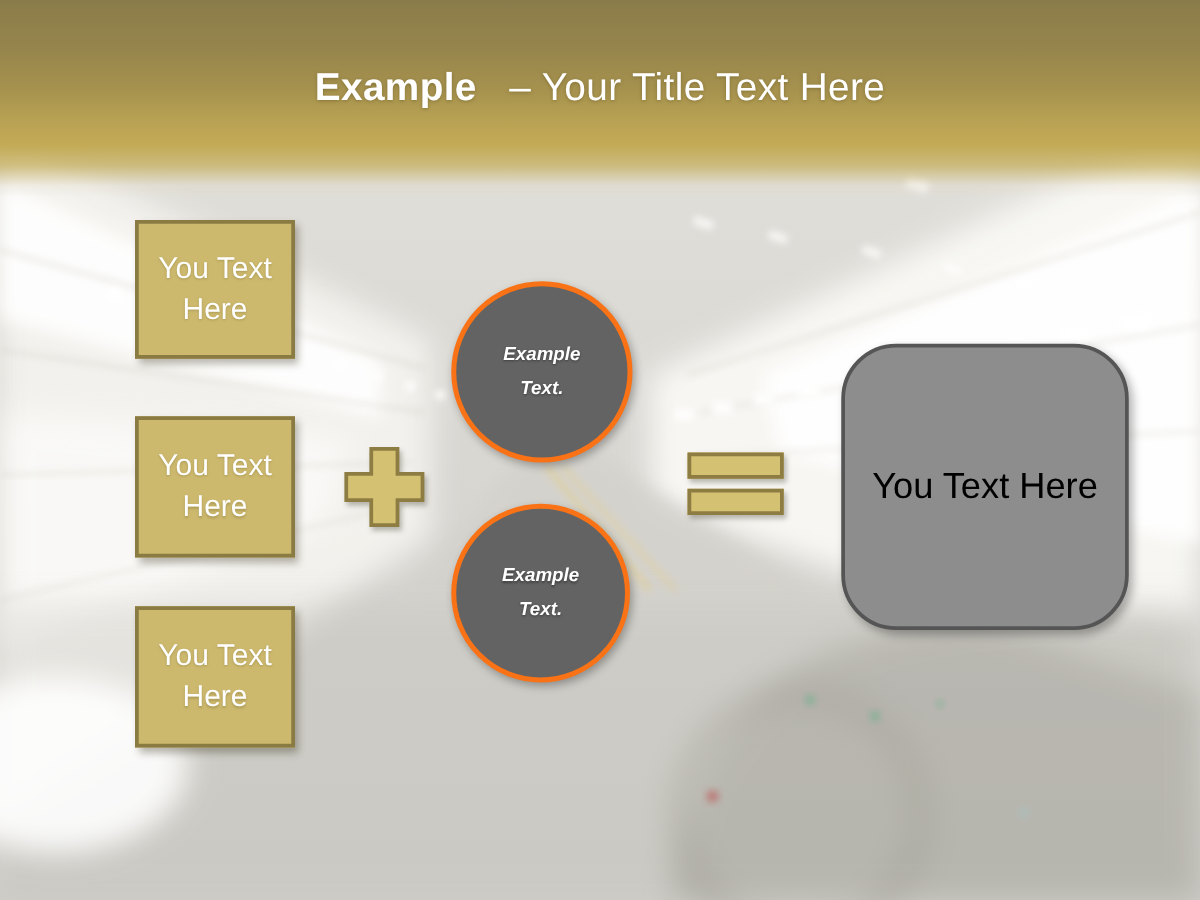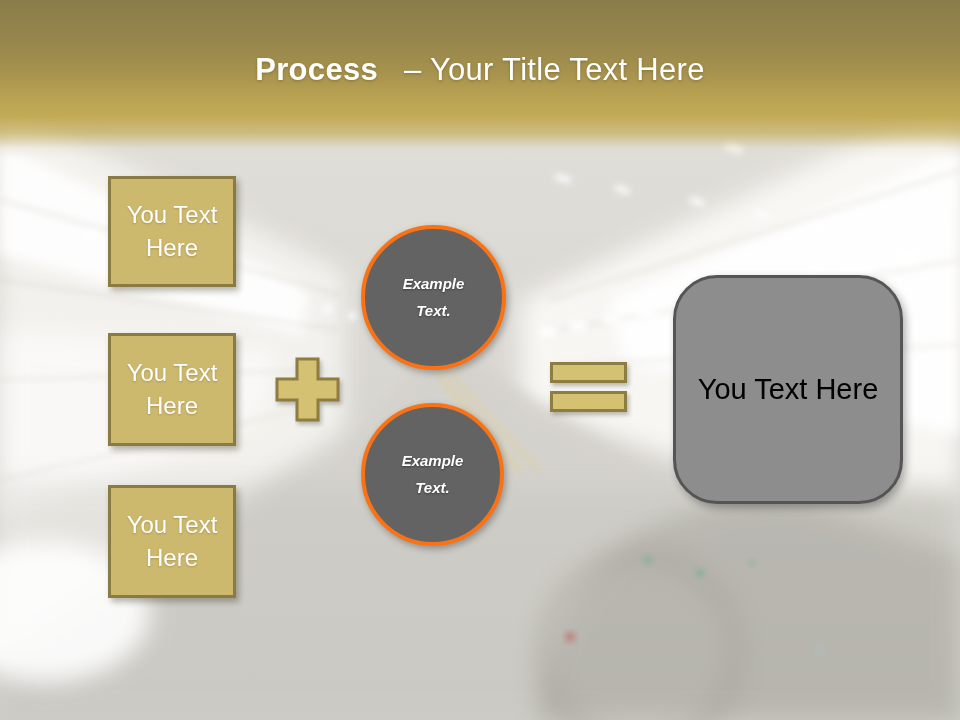--- a/index.html
+++ b/index.html
@@ -155,21 +155,21 @@
       <circle cx="752" cy="563" r="3" fill="#58b083" opacity="0.45" filter="url(#b3)"></circle>
       <circle cx="819" cy="650" r="4" fill="#9ad0d8" opacity="0.35" filter="url(#b3)"></circle>
 
       <ellipse cx="45" cy="612" rx="105" ry="70" fill="#ffffff" opacity="0.9" filter="url(#b12)"></ellipse>
     </svg>
   </div>
 
   <div class="band"></div>
 
   <div class="title">
-    <span class="bold">Process</span><span class="rest">– Your Title Text Here</span>
+    <span class="bold">Example</span><span class="rest">– Your Title Text Here</span>
   </div>
 
   <div class="gold-box" id="box1">
     <span class="lbl">You Text Here</span>
   </div>
   <div class="gold-box" id="box2">
     <span class="lbl">You Text Here</span>
   </div>
   <div class="gold-box" id="box3">
     <span class="lbl">You Text Here</span>

